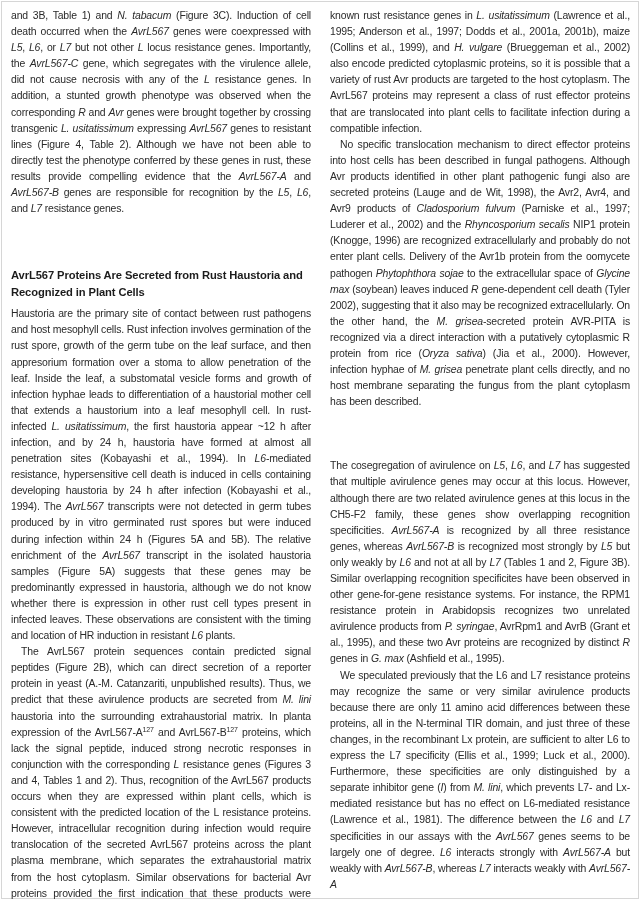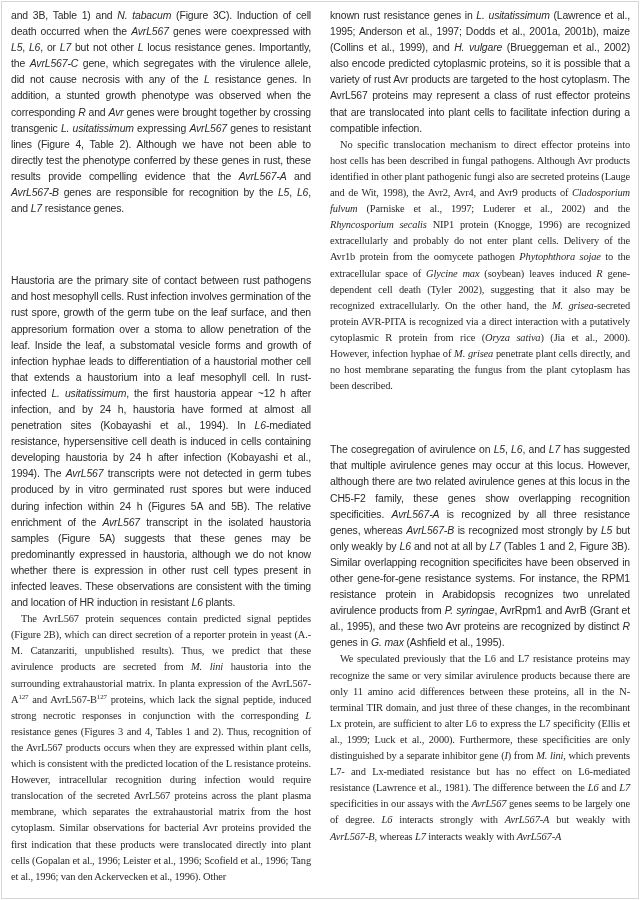--- a/index.html
+++ b/index.html
@@ -12,40 +12,41 @@
     border: 1px solid #d6d6d6;
   }
   .col {
     position: absolute; top: 8px; width: 300px;
     font-size: 10.45px; line-height: 16.1px; text-align: justify;
     letter-spacing: -0.15px; word-spacing: 0px;
   }
   .col-left { left: 11px; }
   .col-right { left: 330px; }
   .col p { margin: 0; text-indent: 0; }
-  .col p.indent { text-indent: 10px; font-family: Liberation Serif, serif; }
+  .col p.indent { text-indent: 10px; }
   .col h2 {
     font-size: 11.2px; font-weight: bold; line-height: 16.5px;
     margin: 0; color: #1c1c1c; text-align: left; letter-spacing: -0.1px;
   }
   em { font-style: italic; }
   sup { font-size: 7px; line-height: 0; vertical-align: 4px; }
   .gap-left { height: 50px; }
   .gap-h2 { height: 6px; }
   .gap-right { height: 42px; }
 </style>
 </head>
 <body>
 
 <div class="frame"></div>
 
 <div class="col col-left">
   <p><span>and 3B, Table 1) and </span><em>N. tabacum</em><span> (Figure 3C). Induction of cell death occurred when the </span><em>AvrL567</em><span> genes were coexpressed with </span><em>L5</em><span>, </span><em>L6</em><span>, or </span><em>L7</em><span> but not other </span><em>L</em><span> locus resistance genes. Importantly, the </span><em>AvrL567-C</em><span> gene, which segregates with the virulence allele, did not cause necrosis with any of the </span><em>L</em><span> resistance genes. In addition, a stunted growth phenotype was observed when the corresponding </span><em>R</em><span> and </span><em>Avr</em><span> genes were brought together by crossing transgenic </span><em>L. usitatissimum</em><span> expressing </span><em>AvrL567</em><span> genes to resistant lines (Figure 4, Table 2). Although we have not been able to directly test the phenotype conferred by these genes in rust, these results provide compelling evidence that the </span><em>AvrL567-A</em><span> and </span><em>AvrL567-B</em><span> genes are responsible for recognition by the </span><em>L5</em><span>, </span><em>L6</em><span>, and </span><em>L7</em><span> resistance genes.</span></p>
 
   <div class="gap-left"></div>
+  <h2>AvrL567 Proteins Are Secreted from Rust Haustoria and Recognized in Plant Cells</h2>
   <div class="gap-h2"></div>
 
   <p><span>Haustoria are the primary site of contact between rust pathogens and host mesophyll cells. Rust infection involves germination of the rust spore, growth of the germ tube on the leaf surface, and then appresorium formation over a stoma to allow penetration of the leaf. Inside the leaf, a substomatal vesicle forms and growth of infection hyphae leads to differentiation of a haustorial mother cell that extends a haustorium into a leaf mesophyll cell. In rust-infected </span><em>L. usitatissimum</em><span>, the first haustoria appear ~12 h after infection, and by 24 h, haustoria have formed at almost all penetration sites (Kobayashi et al., 1994). In </span><em>L6</em><span>-mediated resistance, hypersensitive cell death is induced in cells containing developing haustoria by 24 h after infection (Kobayashi et al., 1994). The </span><em>AvrL567</em><span> transcripts were not detected in germ tubes produced by in vitro germinated rust spores but were induced during infection within 24 h (Figures 5A and 5B). The relative enrichment of the </span><em>AvrL567</em><span> transcript in the isolated haustoria samples (Figure 5A) suggests that these genes may be predominantly expressed in haustoria, although we do not know whether there is expression in other rust cell types present in infected leaves. These observations are consistent with the timing and location of HR induction in resistant </span><em>L6</em><span> plants.</span></p>
 
   <p class="indent"><span>The AvrL567 protein sequences contain predicted signal peptides (Figure 2B), which can direct secretion of a reporter protein in yeast (A.-M. Catanzariti, unpublished results). Thus, we predict that these avirulence products are secreted from </span><em>M. lini</em><span> haustoria into the surrounding extrahaustorial matrix. In planta expression of the AvrL567-A</span><sup>127</sup><span> and AvrL567-B</span><sup>127</sup><span> proteins, which lack the signal peptide, induced strong necrotic responses in conjunction with the corresponding </span><em>L</em><span> resistance genes (Figures 3 and 4, Tables 1 and 2). Thus, recognition of the AvrL567 products occurs when they are expressed within plant cells, which is consistent with the predicted location of the L resistance proteins. However, intracellular recognition during infection would require translocation of the secreted AvrL567 proteins across the plant plasma membrane, which separates the extrahaustorial matrix from the host cytoplasm. Similar observations for bacterial Avr proteins provided the first indication that these products were translocated directly into plant cells (Gopalan et al., 1996; Leister et al., 1996; Scofield et al., 1996; Tang et al., 1996; van den Ackervecken et al., 1996). Other</span></p>
 </div>
 
 <div class="col col-right">
   <p><span>known rust resistance genes in </span><em>L. usitatissimum</em><span> (Lawrence et al., 1995; Anderson et al., 1997; Dodds et al., 2001a, 2001b), maize (Collins et al., 1999), and </span><em>H. vulgare</em><span> (Brueggeman et al., 2002) also encode predicted cytoplasmic proteins, so it is possible that a variety of rust Avr products are targeted to the host cytoplasm. The AvrL567 proteins may represent a class of rust effector proteins that are translocated into plant cells to facilitate infection during a compatible infection.</span></p>
 

